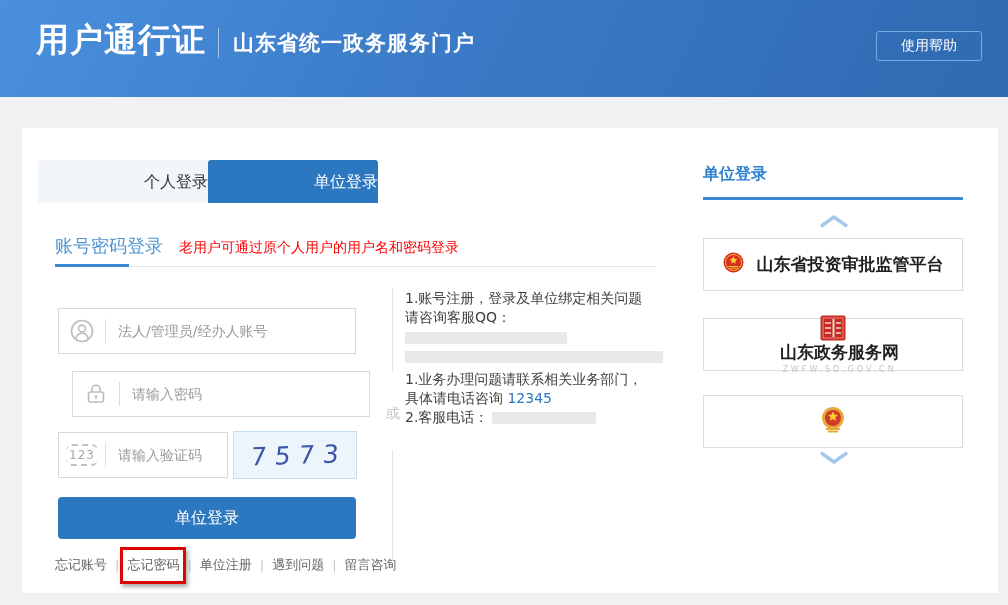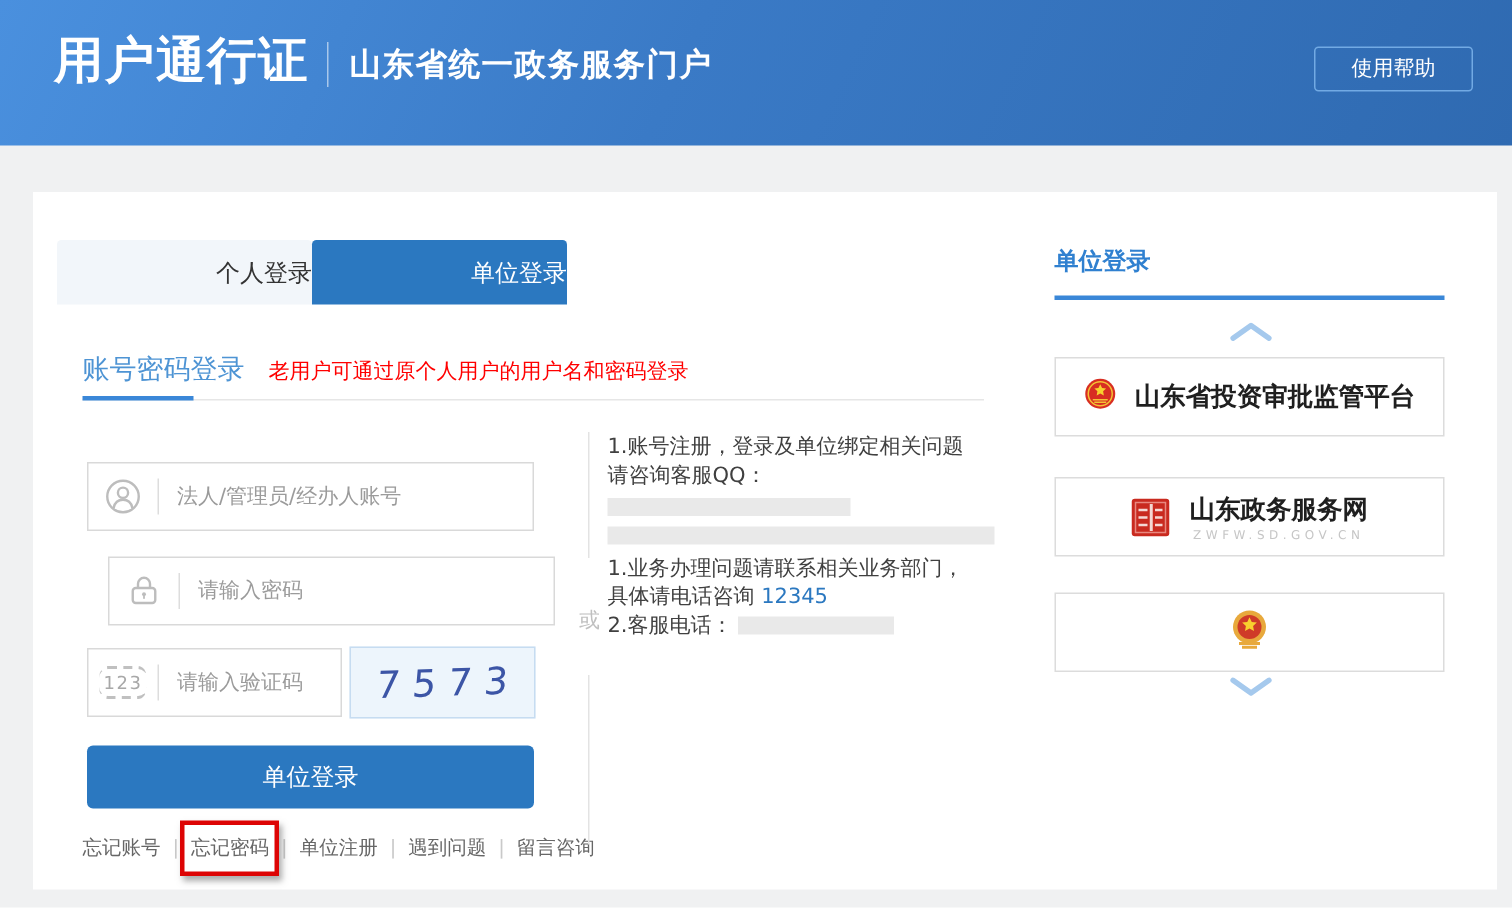--- a/index.html
+++ b/index.html
@@ -88,21 +88,21 @@
   
   .partners-title { position:absolute; left:681px; top:36px; font-size:16px;
     font-weight:bold; color:#2f80d0; }
   .partners-rule { position:absolute; left:681px; top:69px; width:260px; height:3px; background:#3a87d8; }
   .chevron { position:absolute; left:797px; width:30px; height:14px; cursor:pointer; }
   .chevron-up { top:85px; }
   .chevron-down { top:322px; }
   .partner-card { position:absolute; left:681px; width:260px; height:53px;
     border:1px solid #dcdcdc; background:#fff; display:flex; align-items:center;
     justify-content:center; cursor:pointer; }
-  .pc1 { top:110px; } .pc2 { top:190px; } .pc3 { top:267px; }
+  .pc1 { top:110px; } .pc2 { top:190px;flex-direction:column; } .pc3 { top:267px; }
   .partner-text { display:flex; flex-direction:column; align-items:center; margin-left:13px; }
   .partner-name { font-size:17px; font-weight:bold; color:#1f1f1f; white-space:nowrap; }
   .partner-url { font-size:8px; color:#c6c6c6; letter-spacing:3px; margin-top:1px; }
   .pc3 .partner-url { font-size:10px; color:#a9a9a9; letter-spacing:2px; font-weight:bold; }
   .seal { width:26px; height:26px; flex:none; }
 </style>
 </head>
 <body>
 
 <div class="header">

